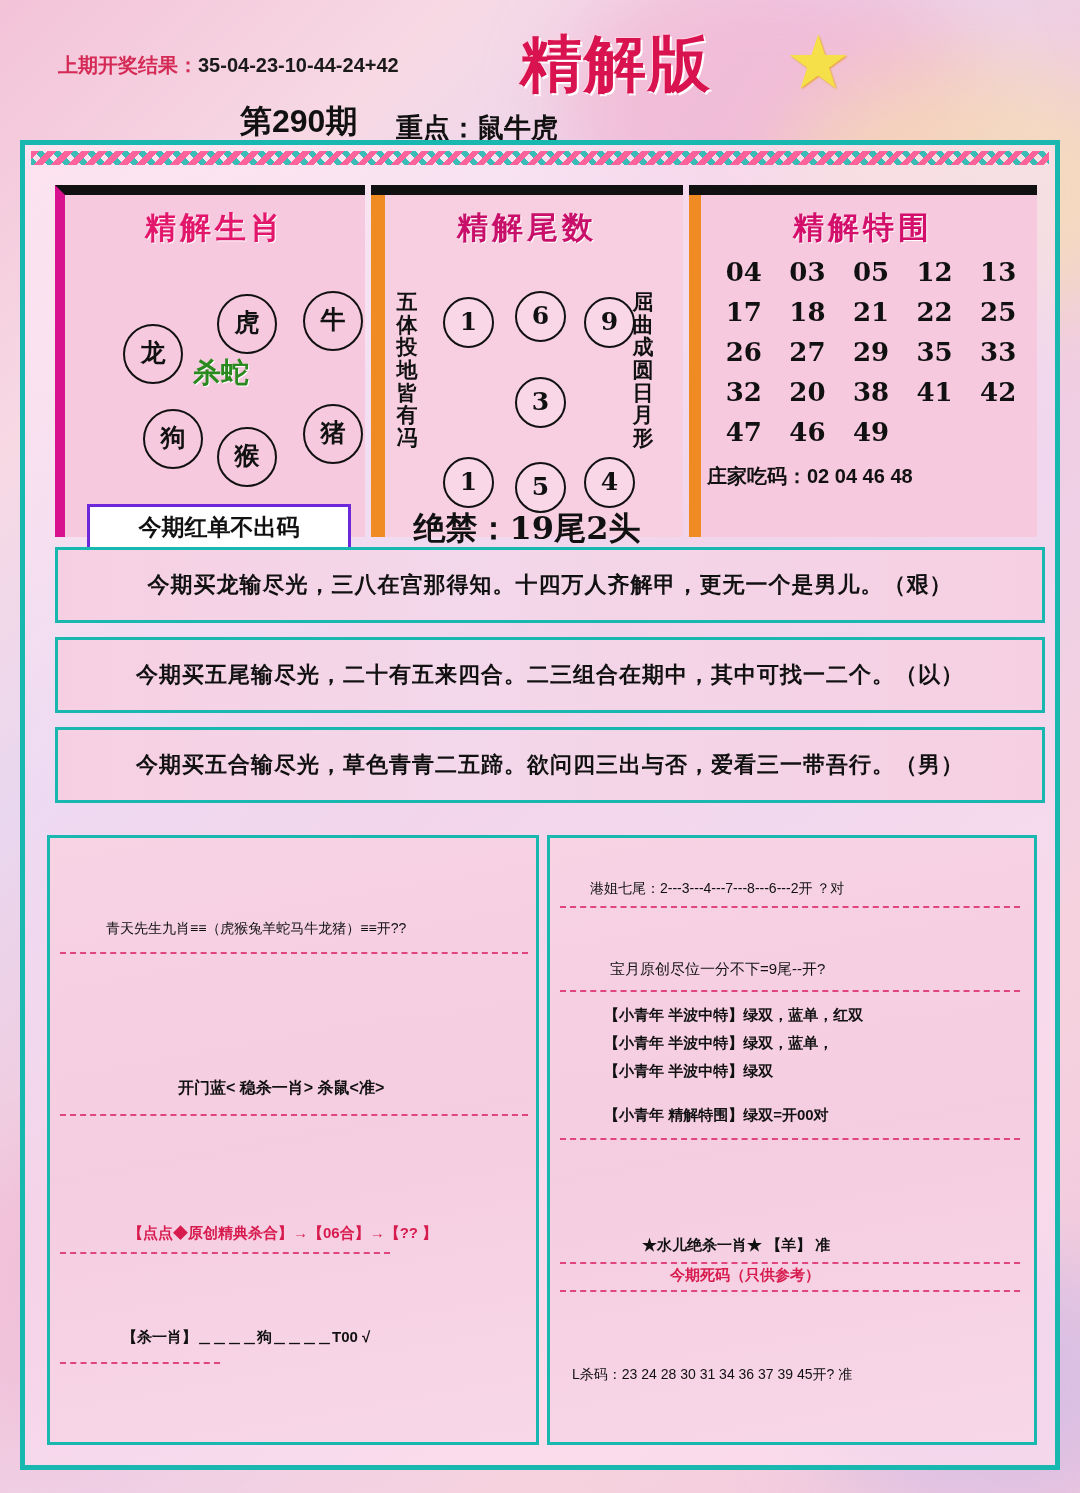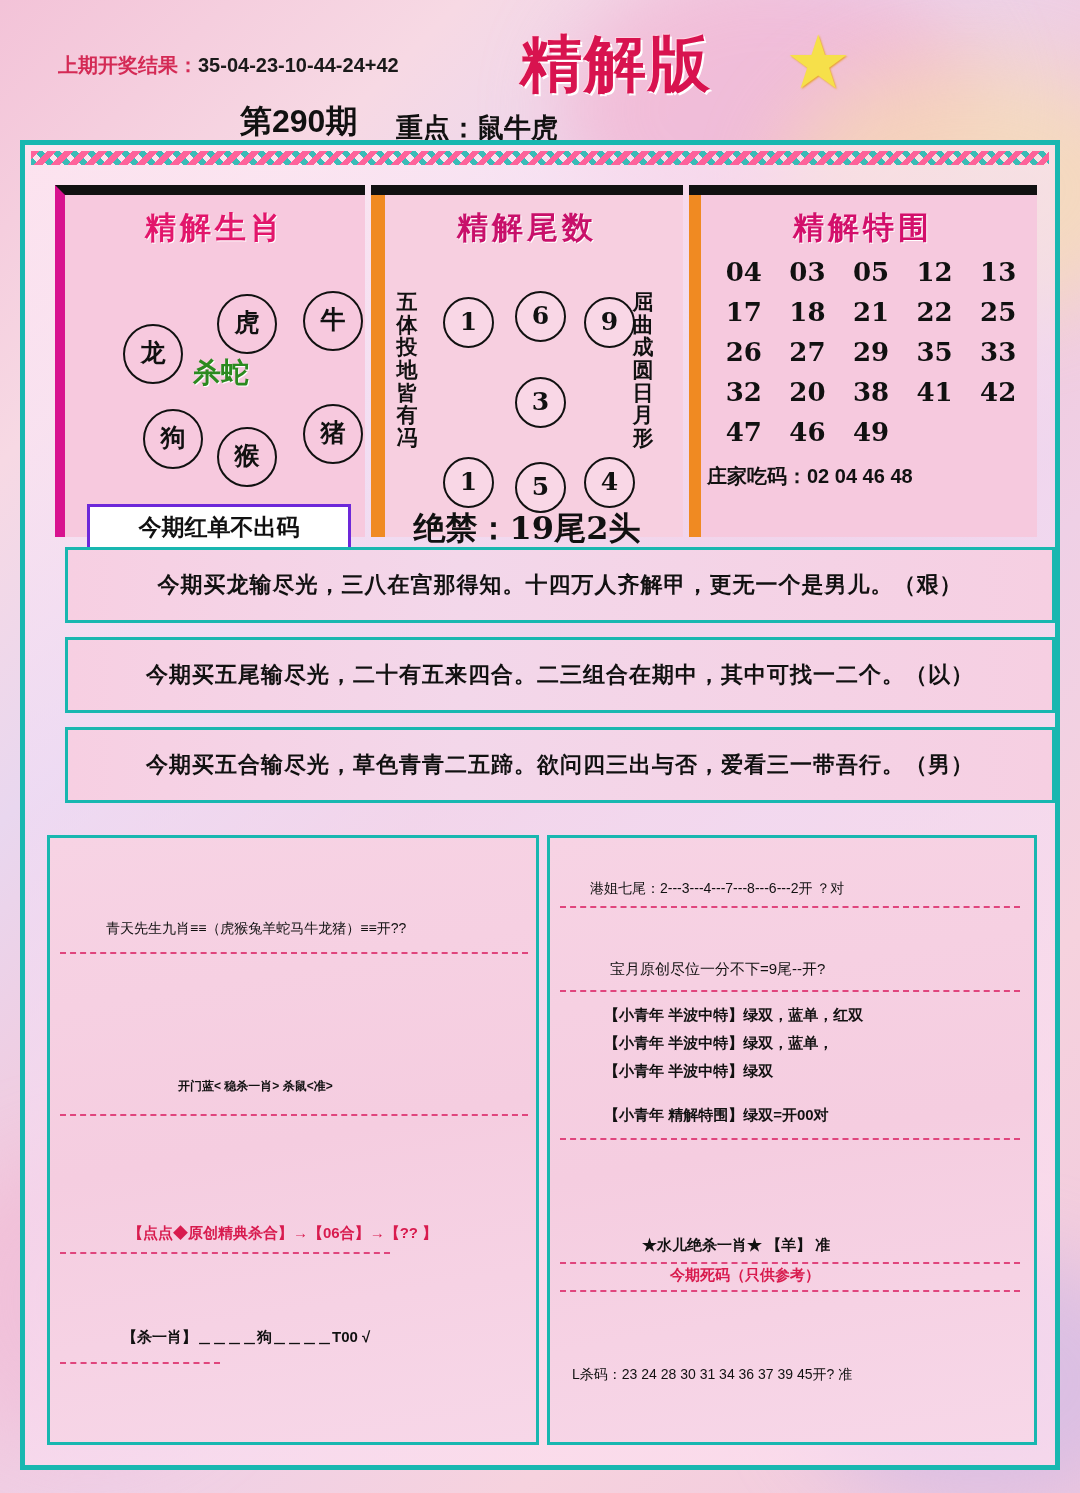--- a/index.html
+++ b/index.html
@@ -234,21 +234,21 @@
     position: absolute;
     left: 18px; top: 268px;
     font-size: 20px;
     font-weight: bold;
     color: #111;
   }
 
   
   .poem {
     position: absolute;
-    left: 40px;
+    left: 30px;
     width: 990px;
     height: 76px;
     border: 3px solid #18b7b0;
     box-sizing: border-box;
     background: linear-gradient(90deg, #f7cfe2, #f3d7ea 40%, #f6cfe2);
     display: flex;
     align-items: center;
     justify-content: center;
   }
   .poem span {
@@ -401,21 +401,21 @@
     <span>今期买五尾输尽光，二十有五来四合。二三组合在期中，其中可找一二个。（以）</span>
   </div>
   <div class="poem poem3">
     <span>今期买五合输尽光，草色青青二五蹄。欲问四三出与否，爱看三一带吾行。（男）</span>
   </div>
 
   <div class="bottom">
     <div class="col colL">
       <div class="rowtext" style="left:56px; top:82px;">青天先生九肖≡≡（虎猴兔羊蛇马牛龙猪）≡≡开??</div>
       <div class="dashed" style="top:114px; width:468px;"></div>
-      <div class="rowtext bold" style="left:128px; top:240px; font-size:12px;">开门蓝&lt;  稳杀一肖&gt;  杀鼠&lt;准&gt;</div>
+      <div class="rowtext bold" style="left:128px; top:240px; font-size:16px;">开门蓝&lt;  稳杀一肖&gt;  杀鼠&lt;准&gt;</div>
       <div class="dashed" style="top:276px; width:468px;"></div>
       <div class="rowtext bold red" style="left:78px; top:386px; font-size:15px;">【点点◆原创精典杀合】→【06合】→【??  】</div>
       <div class="dashed" style="top:414px; width:330px;"></div>
       <div class="rowtext bold" style="left:72px; top:490px; font-size:15px;">【杀一肖】＿＿＿＿狗＿＿＿＿T00 √</div>
       <div class="dashed" style="top:524px; width:160px;"></div>
     </div>
 
     <div class="col colR">
       <div class="rowtext" style="left:40px; top:42px;">港姐七尾：2---3---4---7---8---6---2开 ？对</div>
       <div class="dashed" style="top:68px; width:460px;"></div>

